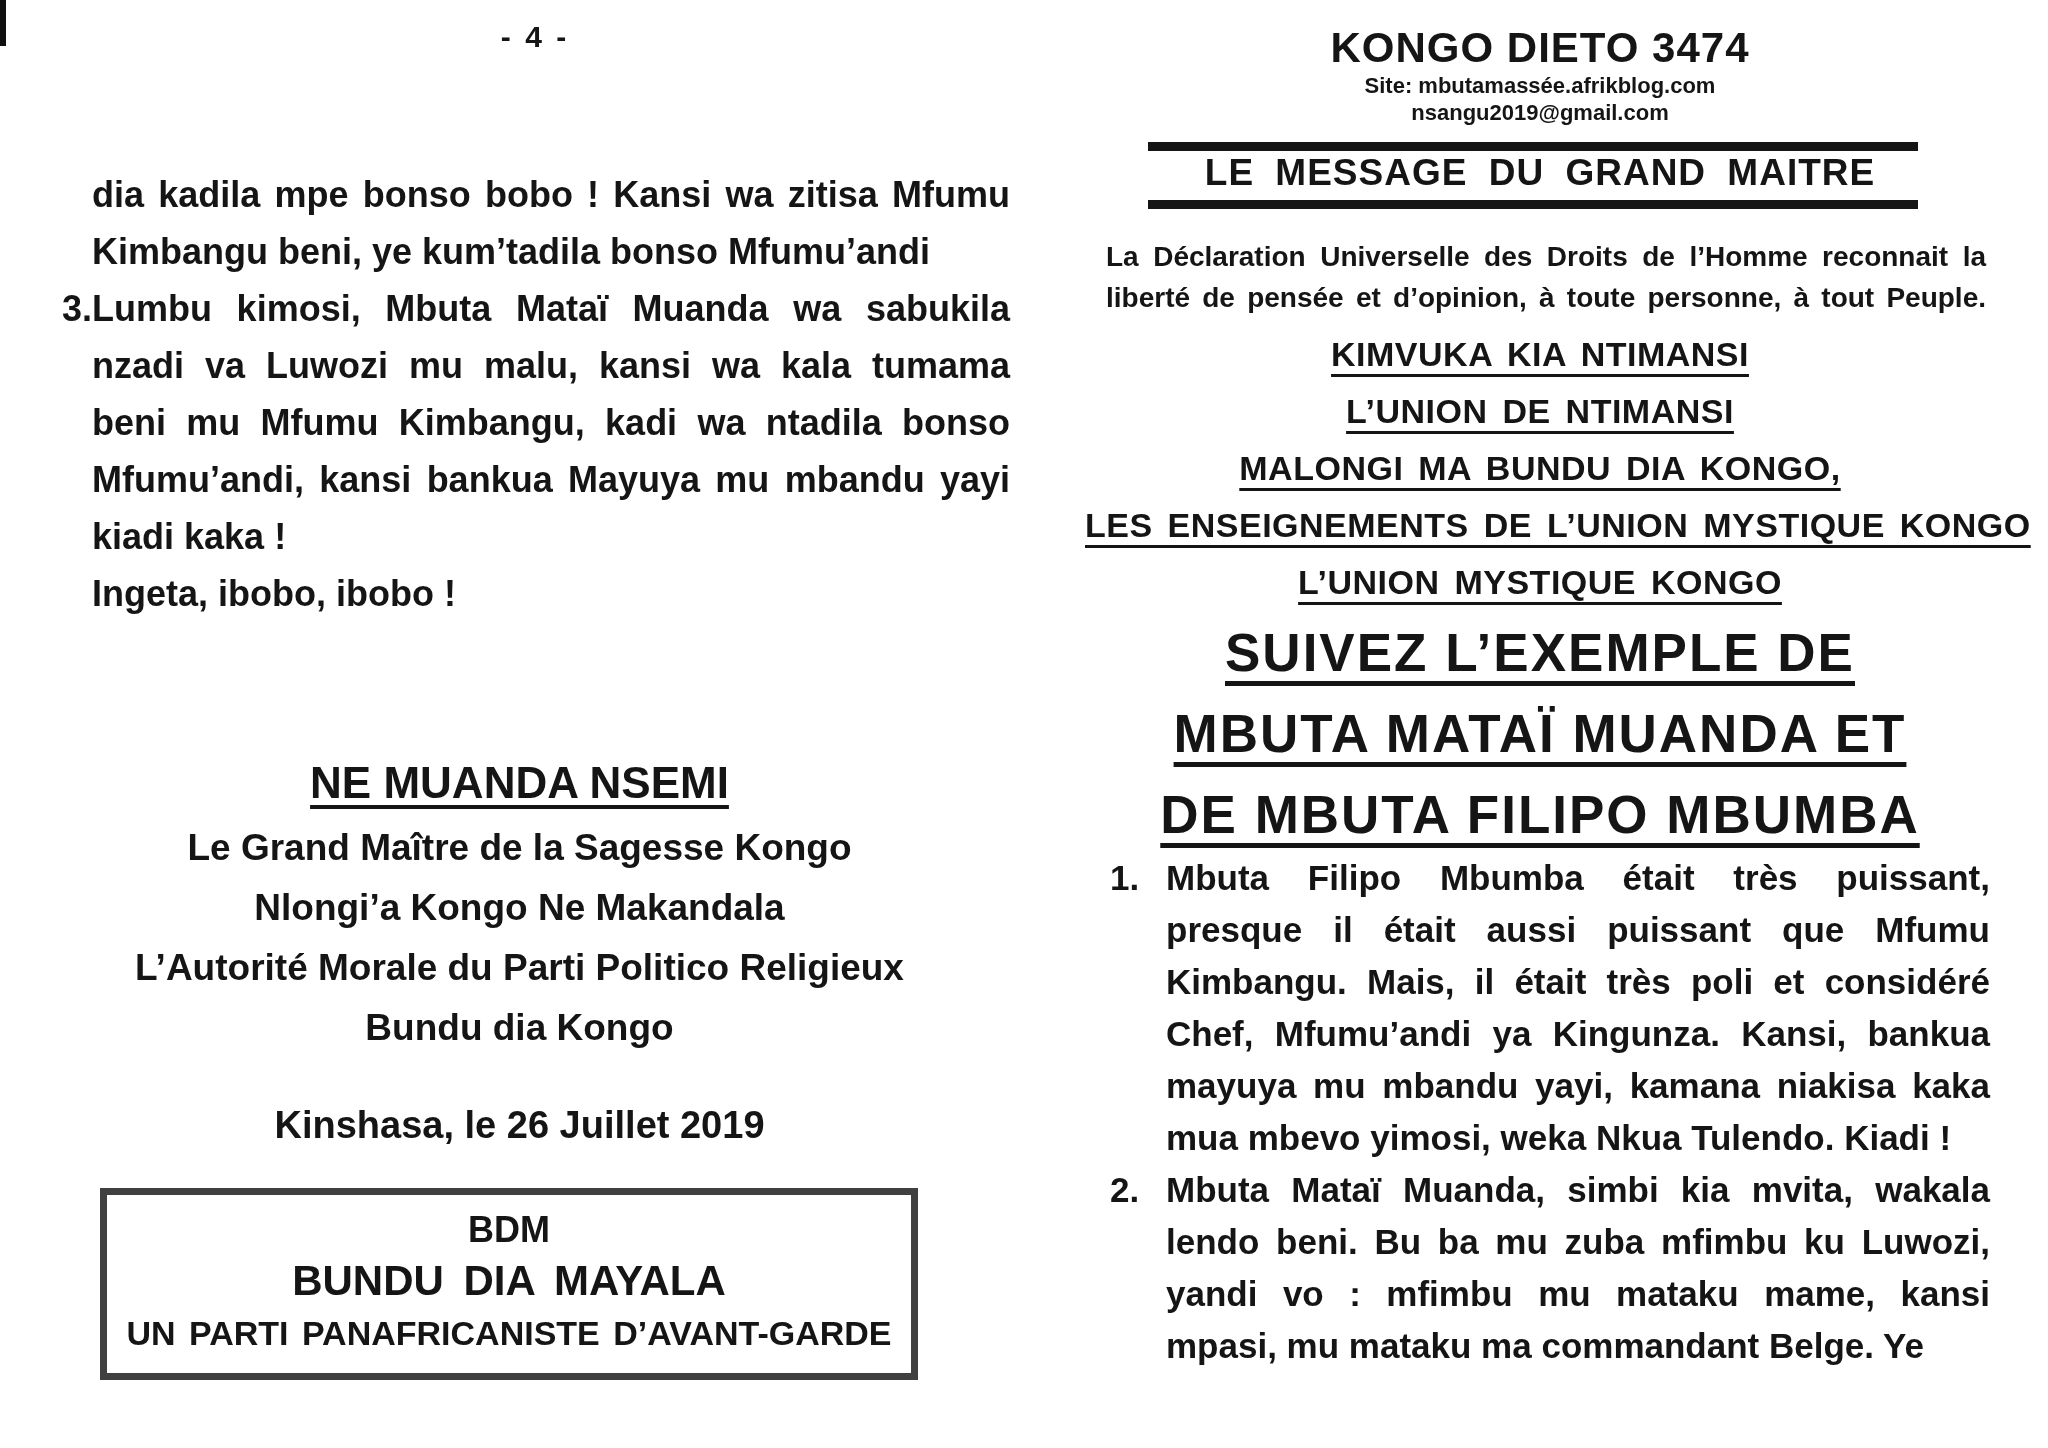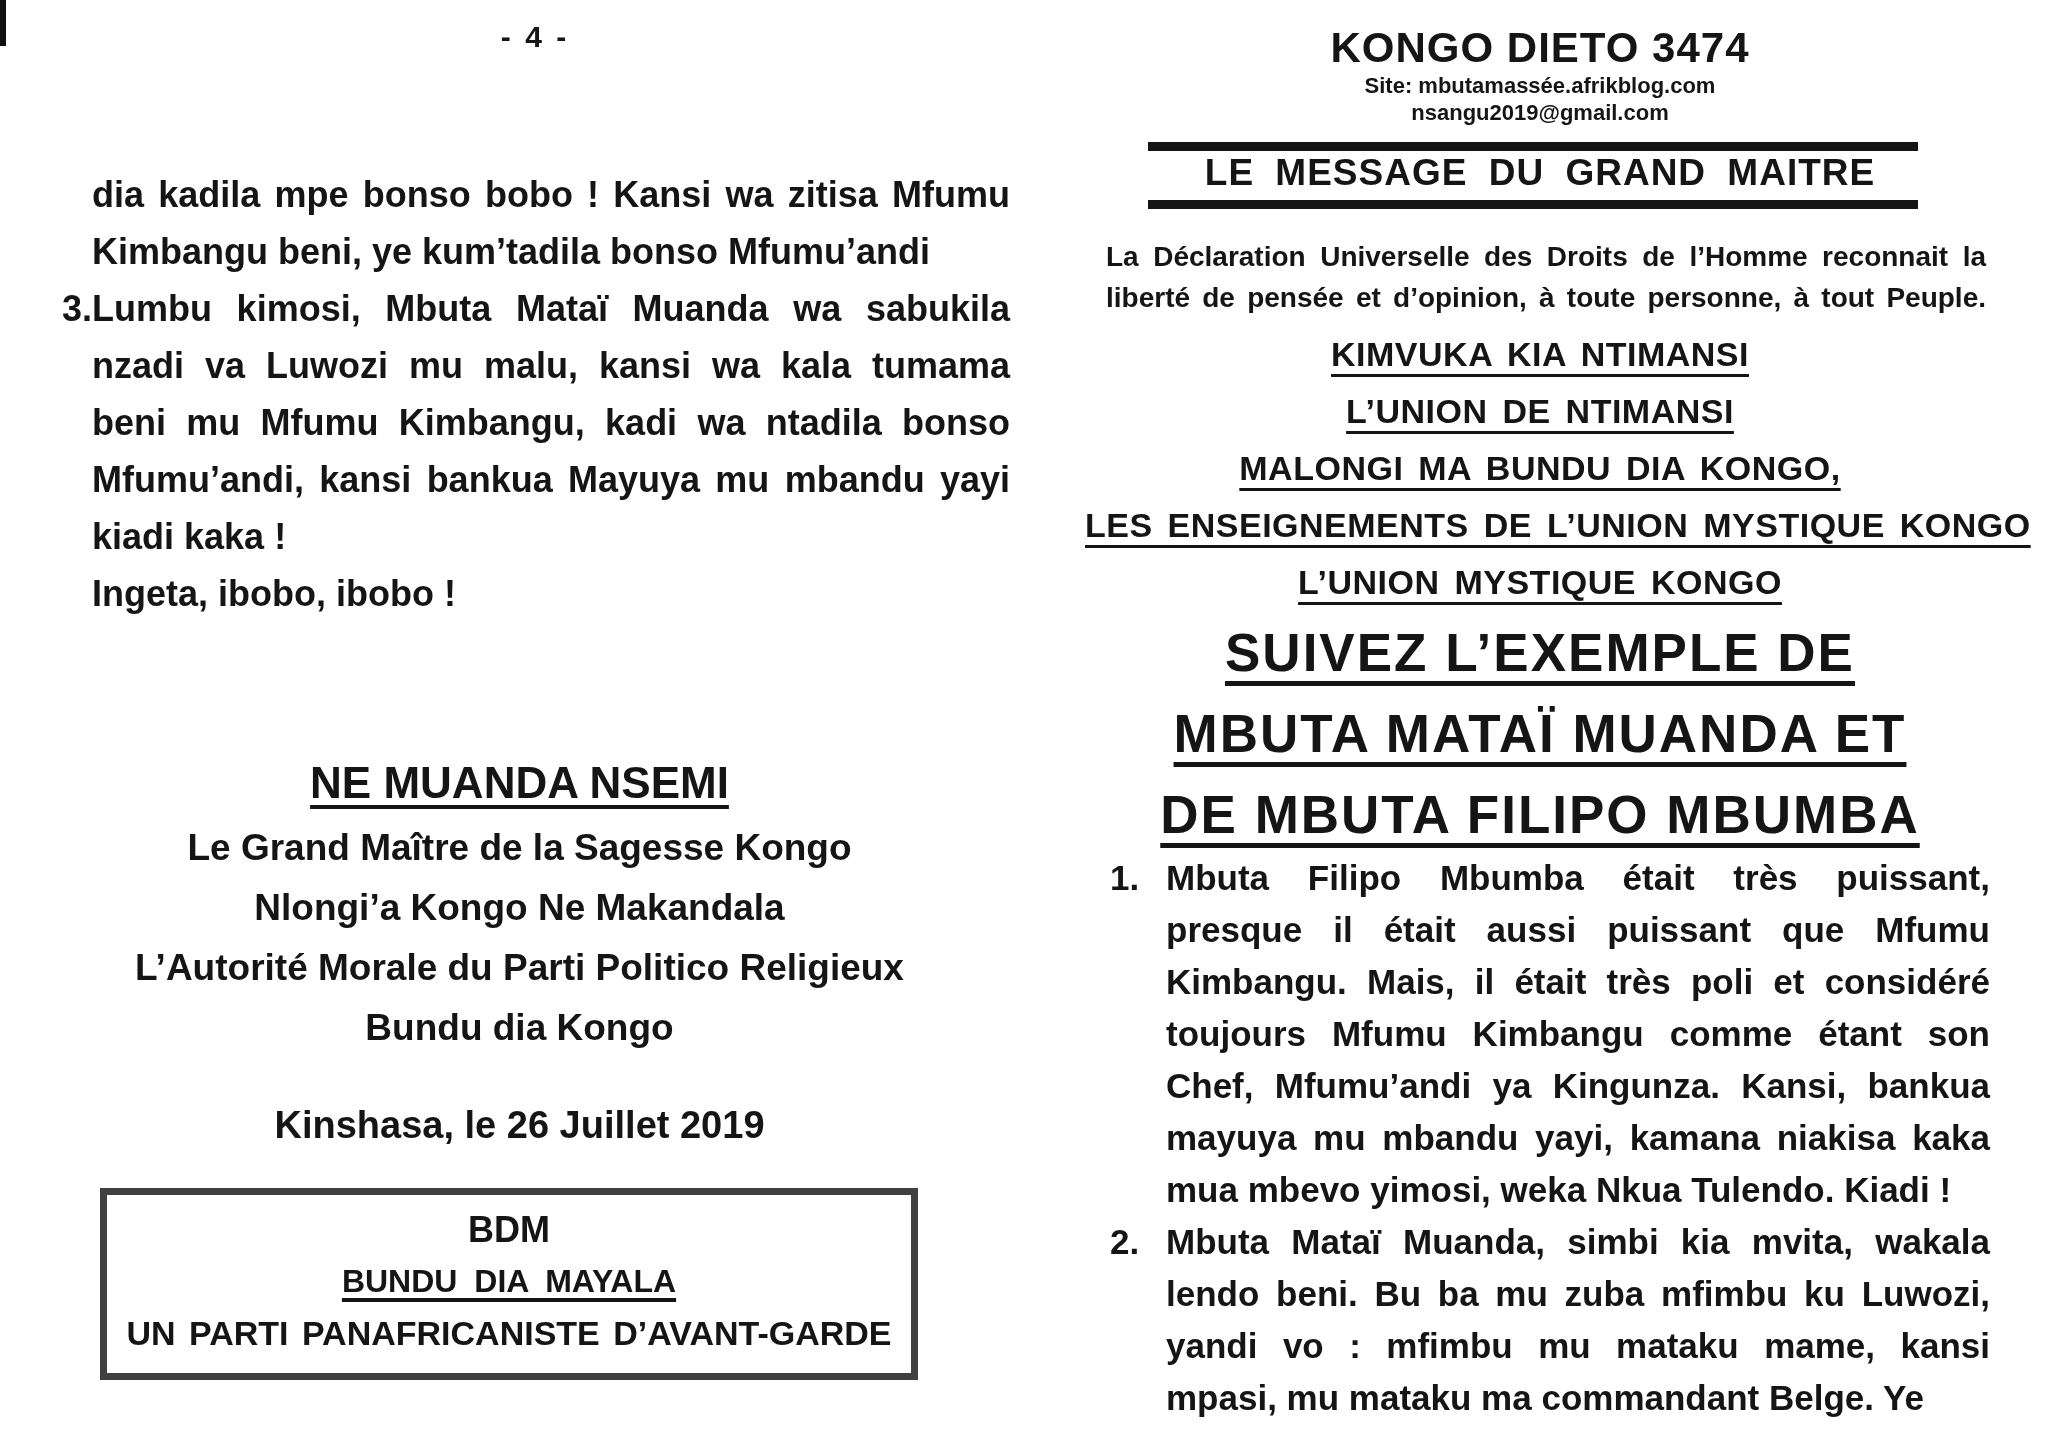--- a/index.html
+++ b/index.html
@@ -25,22 +25,22 @@
 
   .sig-name{left:62px;top:758px;width:915px;text-align:center;font-size:44px;
     text-decoration:underline;text-decoration-thickness:4px;text-underline-offset:7px;}
   .sig-titles{left:62px;top:818px;width:915px;text-align:center;font-size:37px;}
   .sig-titles .sig-line{line-height:60px;white-space:nowrap;}
   .dateline{left:62px;top:1104px;width:915px;text-align:center;font-size:38px;}
 
   .party-box{left:100px;top:1188px;width:804px;border:7px solid #404040;
     text-align:center;padding:12px 0 16px 0;}
   .party-abbr{font-size:36px;line-height:46px;}
-  .party-name{font-size:32px;line-height:56px;word-spacing:8px;
-    text-decoration:underline;text-decoration-thickness:4px;text-underline-offset:6px;}
+  .party-name{font-size:42px;line-height:56px;word-spacing:8px;
+    text-decoration-thickness:4px;text-underline-offset:6px;}
   .party-tagline{font-size:34px;line-height:48px;word-spacing:4px;white-space:nowrap;text-align:center;}
   .party-decree{font-size:30px;line-height:40px;white-space:nowrap;}
 
   
   .masthead{left:1085px;top:24px;width:910px;text-align:center;}
   .mast-title{font-size:42px;line-height:48px;letter-spacing:1px;}
   .mast-site{font-size:22px;line-height:27px;}
   .mast-email{font-size:22px;line-height:27px;}
 
   .rule{left:1148px;width:770px;height:9px;background:#151515;}
@@ -139,21 +139,20 @@
   </div>
 
 <div class="abs right-list">
   <div class="num-item">
     <span class="list-num">1.</span>
     <div class="lines">
 
     <div class="pline">Mbuta Filipo Mbumba était très puissant,</div>
         <div class="pline">presque il était aussi puissant que Mfumu</div>
         <div class="pline">Kimbangu. Mais, il était très poli et considéré</div>
-        <div class="pline">toujours Mfumu Kimbangu comme étant son</div>
         <div class="pline">Chef, Mfumu’andi ya Kingunza. Kansi, bankua</div>
         <div class="pline">mayuya mu mbandu yayi, kamana niakisa kaka</div>
         <div class="pline">mua mbevo yimosi, weka Nkua Tulendo. Kiadi !</div>
       </div>
   </div>
   <div class="num-item">
     <span class="list-num">2.</span>
     <div class="lines">
 
     <div class="pline">Mbuta Mataï Muanda, simbi kia mvita, wakala</div>

